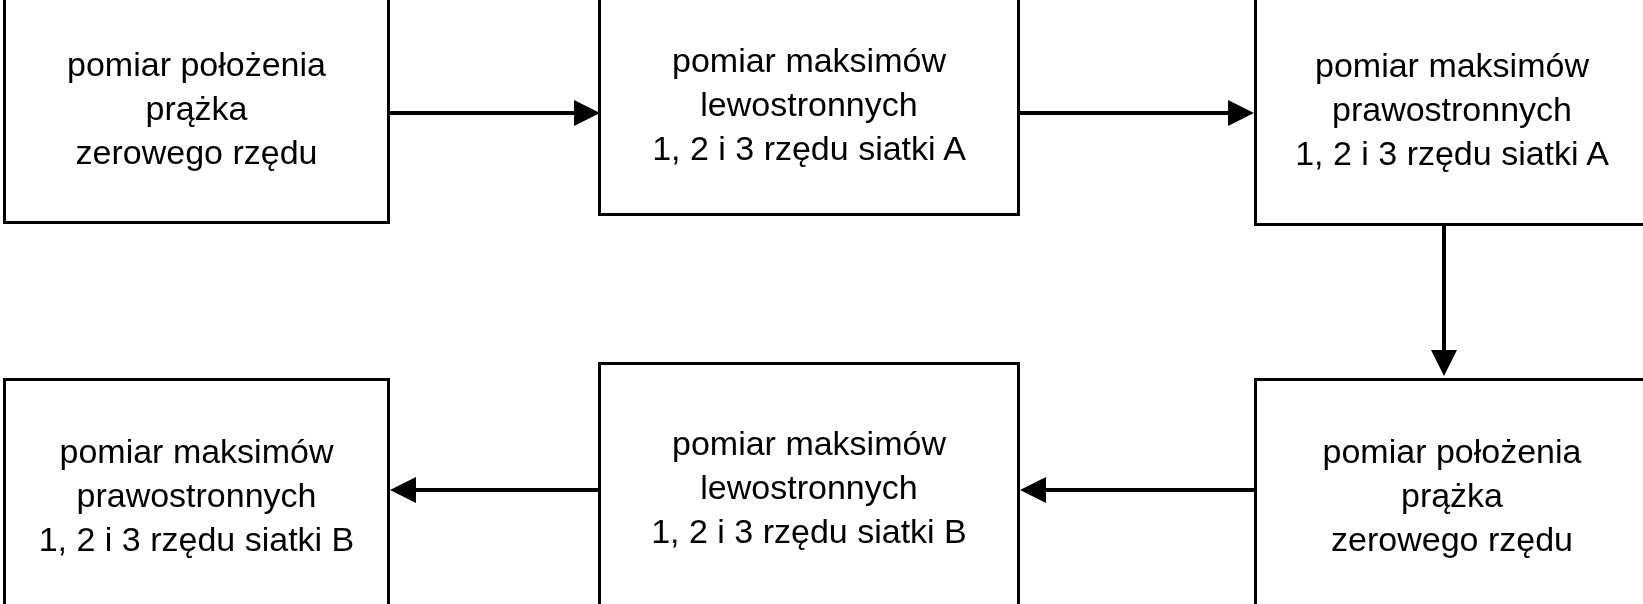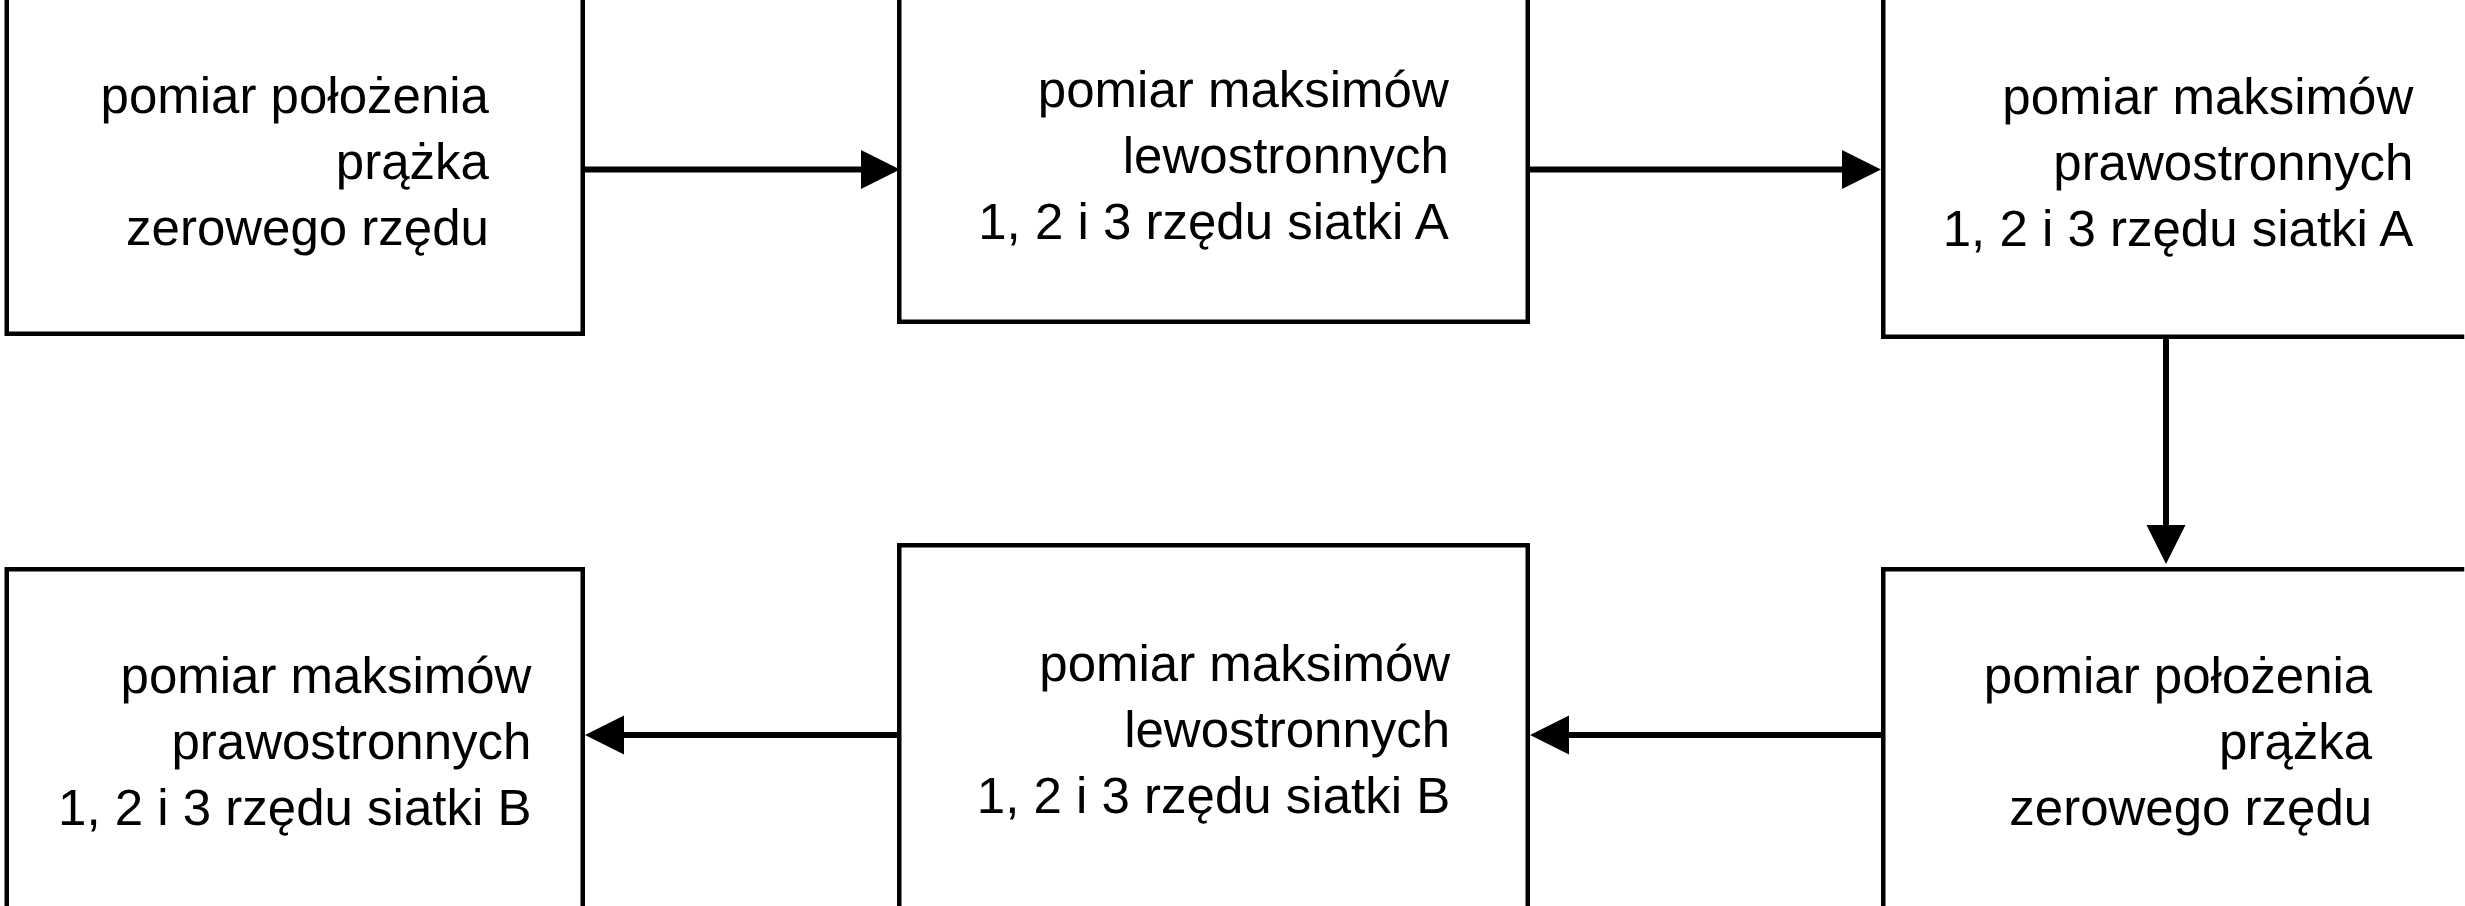--- a/index.html
+++ b/index.html
@@ -25,21 +25,20 @@
     justify-content: center;
     text-align: center;
   }
   .box-label {
     font-family: "Liberation Sans", sans-serif;
     font-size: 34px;
     line-height: 1.30;
     color: #000000;
     white-space: pre-line;
     padding: 0 2px;
-    text-align: right;
   }
   
   #box-top-left      { left: 3px;    top: -8px;  width: 387px; height: 232px; }
   #box-top-middle    { left: 598px;  top: -8px;  width: 422px; height: 224px; }
   #box-top-right     { left: 1254px; top: -8px;  width: 396px; height: 234px; }
   #box-bottom-right  { left: 1254px; top: 378px; width: 396px; height: 234px; }
   #box-bottom-middle { left: 598px;  top: 362px; width: 422px; height: 250px; }
   #box-bottom-left   { left: 3px;    top: 378px; width: 387px; height: 234px; }
 
   

